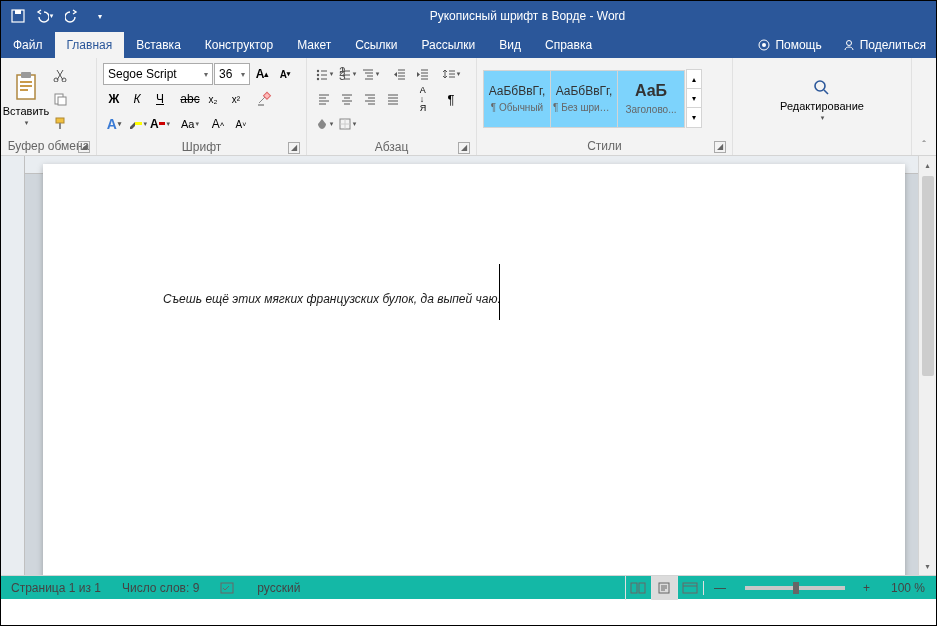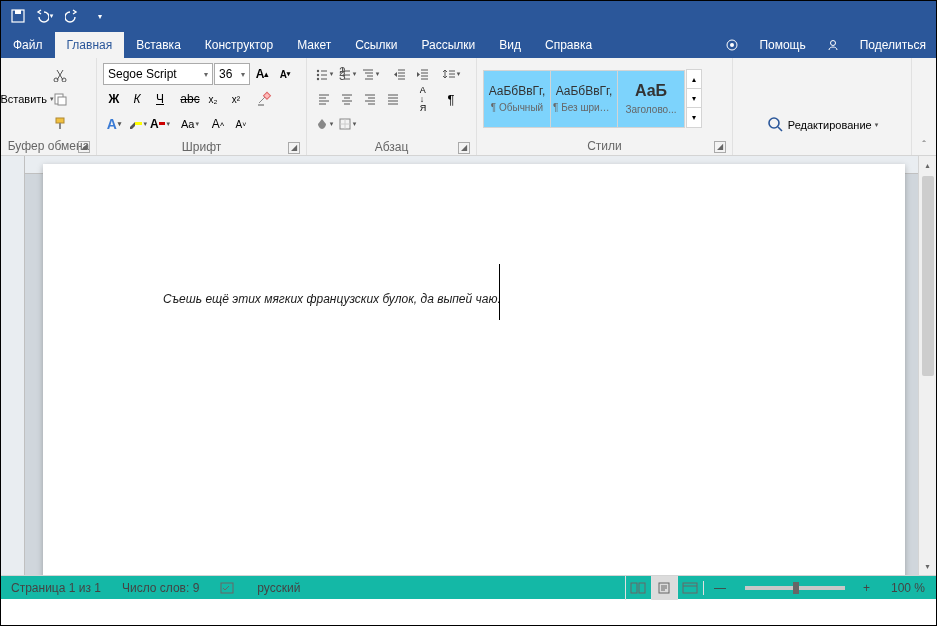--- a/index.html
+++ b/index.html
@@ -9,27 +9,27 @@
 .qat .autosave{width:18px;height:18px;display:flex;align-items:center;justify-content:center}
 .qat .hb{width:22px;height:22px;display:flex;align-items:center;justify-content:center;cursor:pointer}
 .tb-title{flex:1;text-align:center;font-size:12px}
 .tb-user{display:flex;align-items:center;gap:8px;padding:0 6px}
 .avatar{width:22px;height:22px;background:#5a3a2a;border:1px solid #fff;display:flex;align-items:center;justify-content:center;font-size:10px}
 .win-btn{width:46px;height:30px;display:flex;align-items:center;justify-content:center;cursor:pointer}
 .tabs{height:27px;background:#2b579a;display:flex;align-items:flex-end;color:#fff}
 .tab{padding:6px 12px;cursor:pointer;font-size:12px}
 .tab.active{background:#f3f3f3;color:#2b579a}
 .tabs .spacer{flex:1}
-.tabs .aux{padding:6px 10px;display:flex;align-items:center;gap:20px;cursor:pointer}
+.tabs .aux{padding:6px 10px;display:flex;align-items:center;gap:4px;cursor:pointer}
 .ribbon{height:98px;background:#f3f3f3;border-bottom:1px solid #d4d4d4;display:flex}
 .group{border-right:1px solid #e1e1e1;display:flex;flex-direction:column;padding:2px 4px 0}
 .group-body{flex:1;display:flex;gap:2px}
 .group-label{text-align:center;color:#666;font-size:11px;padding:2px 0;position:relative}
 .dlaunch{position:absolute;right:2px;bottom:2px;width:12px;height:12px;border:1px solid #aaa;font-size:8px;line-height:10px;text-align:center;cursor:pointer;color:#666}
-.big-btn{width:42px;display:flex;flex-direction:row;align-items:center;justify-content:center;gap:2px;cursor:pointer;padding:2px}
+.big-btn{width:42px;display:flex;flex-direction:column;align-items:center;justify-content:center;gap:2px;cursor:pointer;padding:2px}
 .stack{display:flex;flex-direction:column;gap:2px;justify-content:center}
 .small-btn{width:22px;height:22px;display:flex;align-items:center;justify-content:center;cursor:pointer;border:1px solid transparent}
 .row{display:flex;gap:1px;align-items:center}
 .font-combo{width:110px;height:22px;border:1px solid #ababab;background:#fff;display:flex;align-items:center;padding:0 4px;font-size:11px;cursor:text}
 .size-combo{width:36px;height:22px;border:1px solid #ababab;background:#fff;display:flex;align-items:center;padding:0 4px;font-size:11px;cursor:text}
 .combo-arrow{margin-left:auto;font-size:8px;color:#666}
 .style-gallery{display:flex}
 .style-item{width:68px;height:58px;border:1px solid #d4d4d4;background:#7dd3fc;margin-right:-1px;display:flex;flex-direction:column;align-items:center;justify-content:center;cursor:pointer;overflow:hidden}
 .style-prev{font-size:12px;color:#333}
 .style-prev.big{font-size:16px;font-weight:bold}
@@ -77,20 +77,21 @@
         <span class="dd-arr" style="color:#fff">▾</span>
       </span>
     <span class="hb">
         <svg width="14" height="14" viewBox="0 0 14 14">
           <path d="M5 3a5 5 0 1 0 5 5" fill="none" stroke="#fff" stroke-width="1.4"></path>
           <path d="M8 1l3 2-3 2" fill="none" stroke="#fff" stroke-width="1.4"></path>
         </svg>
       </span>
     <span class="hb" style="font-size:8px;color:#fff">▾</span>
   </div>
+  <div class="tb-title">Рукописный шрифт в Ворде  -  Word</div>
 </div>
 
 <div class="tabs">
   <div class="tab">Файл</div>
   <div class="tab active">Главная</div>
   <div class="tab">Вставка</div>
   <div class="tab">Конструктор</div>
   <div class="tab">Макет</div>
   <div class="tab">Ссылки</div>
   <div class="tab">Рассылки</div>
@@ -349,21 +350,21 @@
       <div class="gallery-ctrl">
           <div>▴</div>
           <div>▾</div>
           <div>▾</div>
         </div>
     </div>
     <div class="group-label"><span>Стили</span><span class="dlaunch">◢</span></div>
   </div>
 
   <div class="group" style="flex:1;min-width:110px">
-    <div class="group-body" style="justify-content:center;align-items:flex-end">
+    <div class="group-body" style="justify-content:center;align-items:center">
       <div class="big-btn" style="width:auto;padding:4px 10px">
         <svg width="20" height="20">
             <circle cx="8" cy="8" r="5" fill="none" stroke="#2b579a" stroke-width="1.6"></circle>
             <line x1="12" y1="12" x2="16" y2="16" stroke="#2b579a" stroke-width="1.6"></line>
           </svg>
         <span style="font-size:11px">Редактирование</span>
         <span class="dd-arr">▾</span>
       </div>
     </div>
     <div class="group-label">&nbsp;</div>

